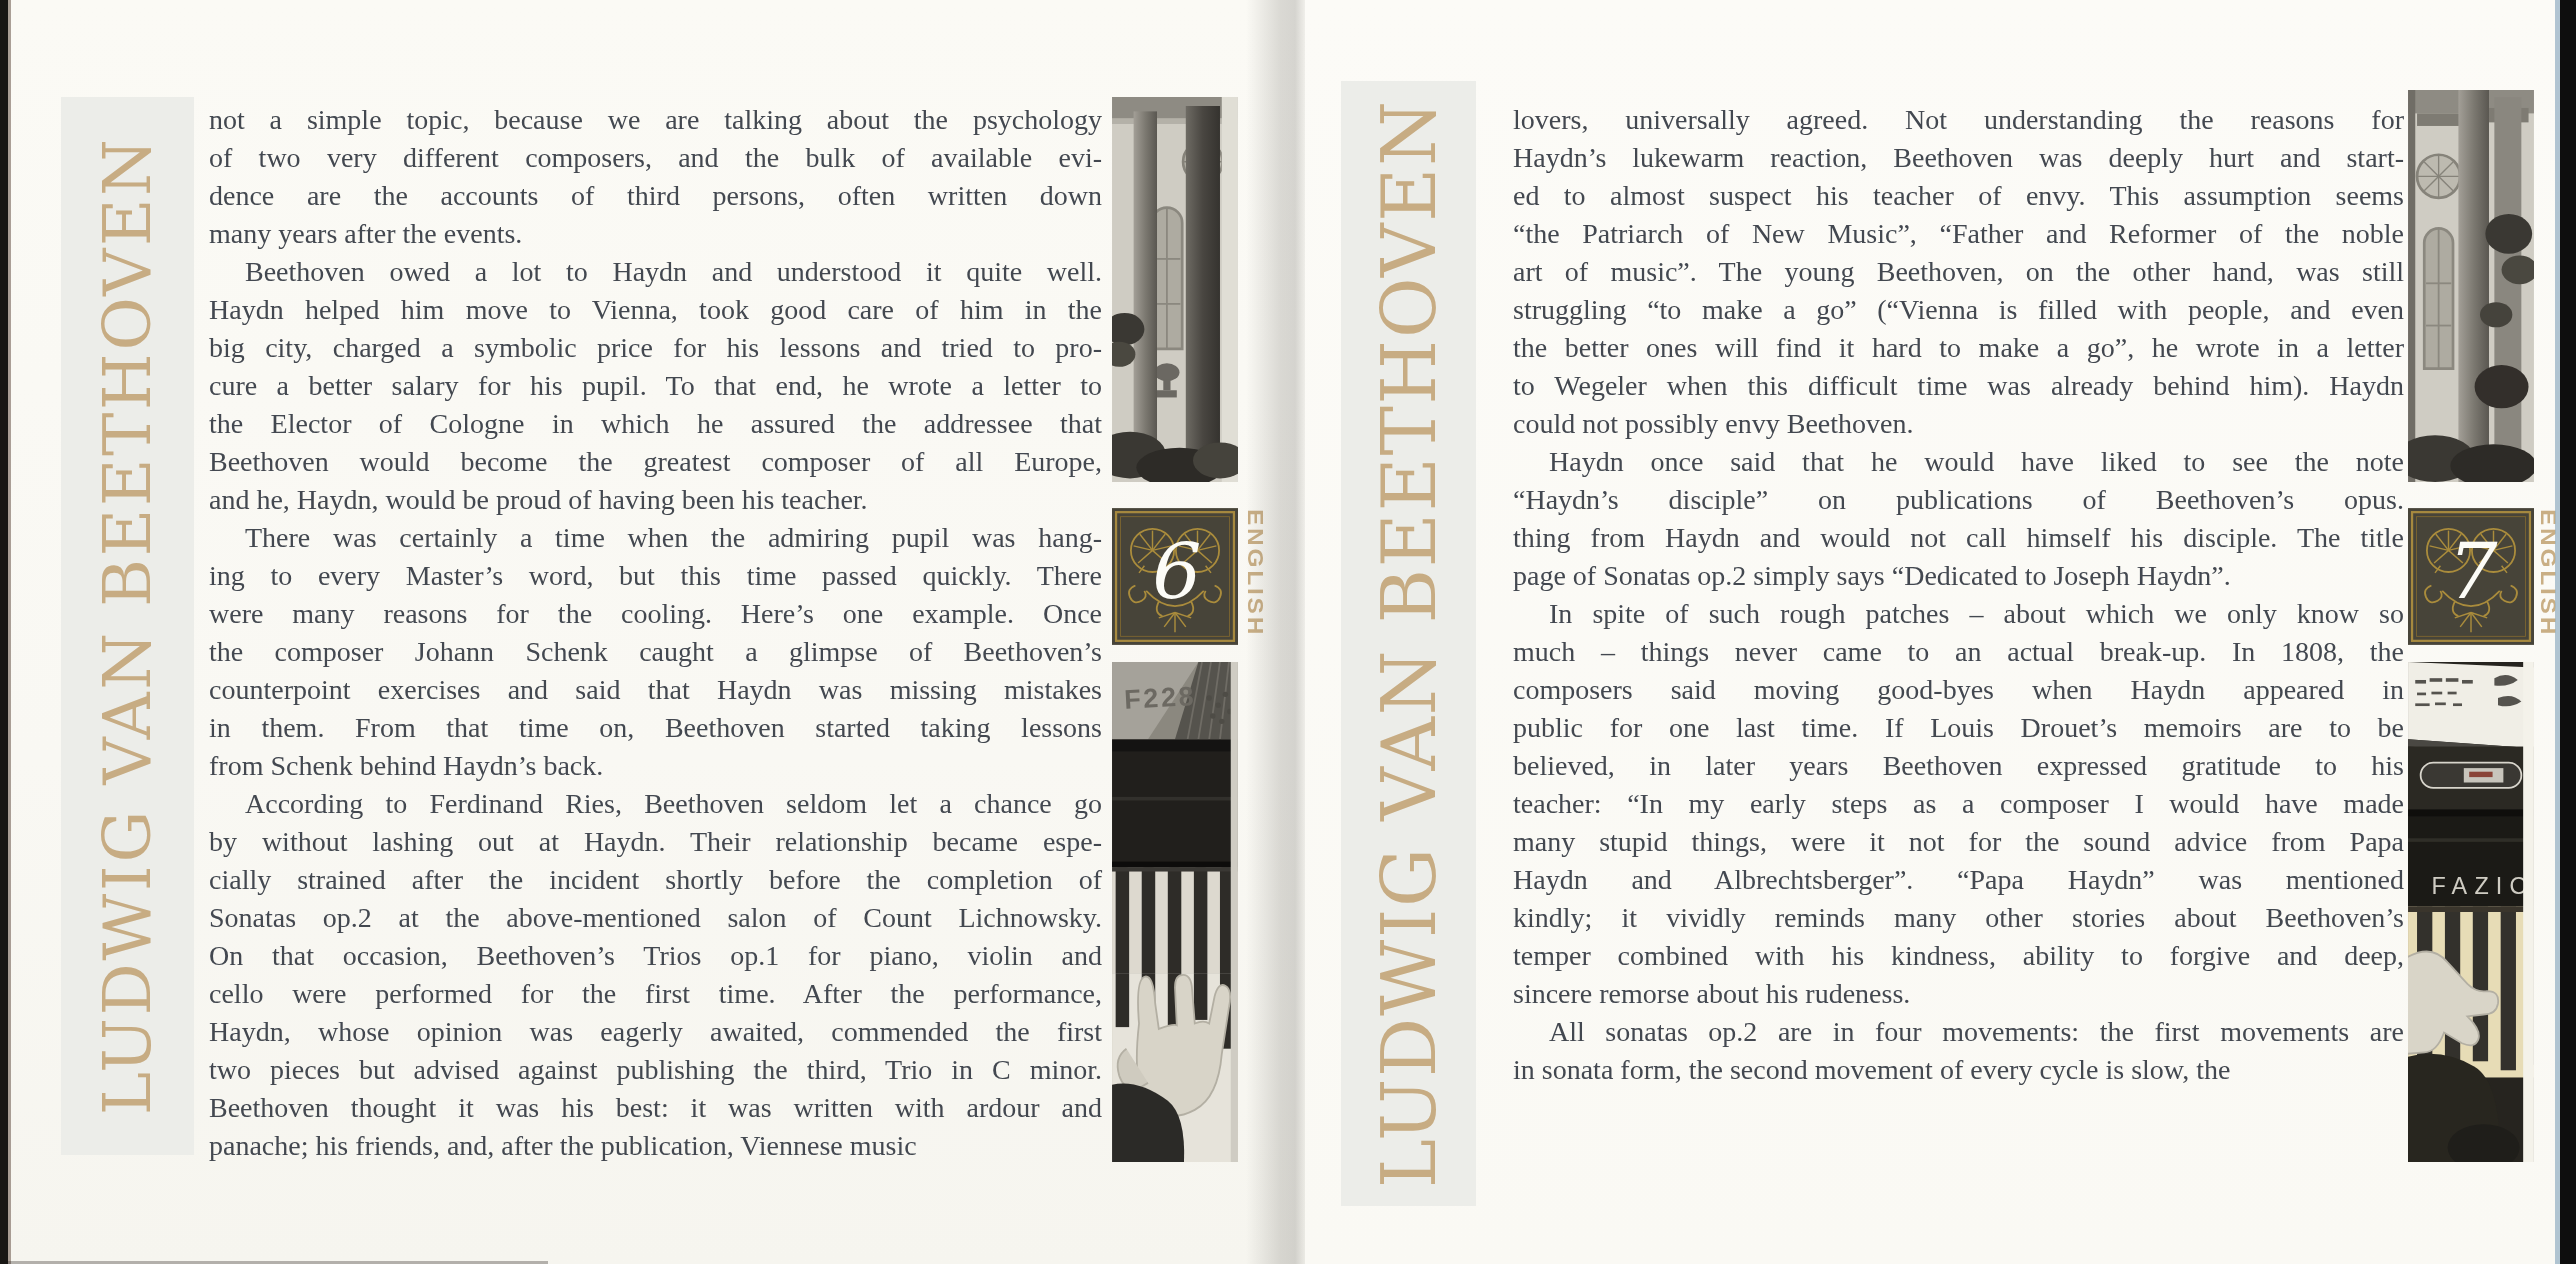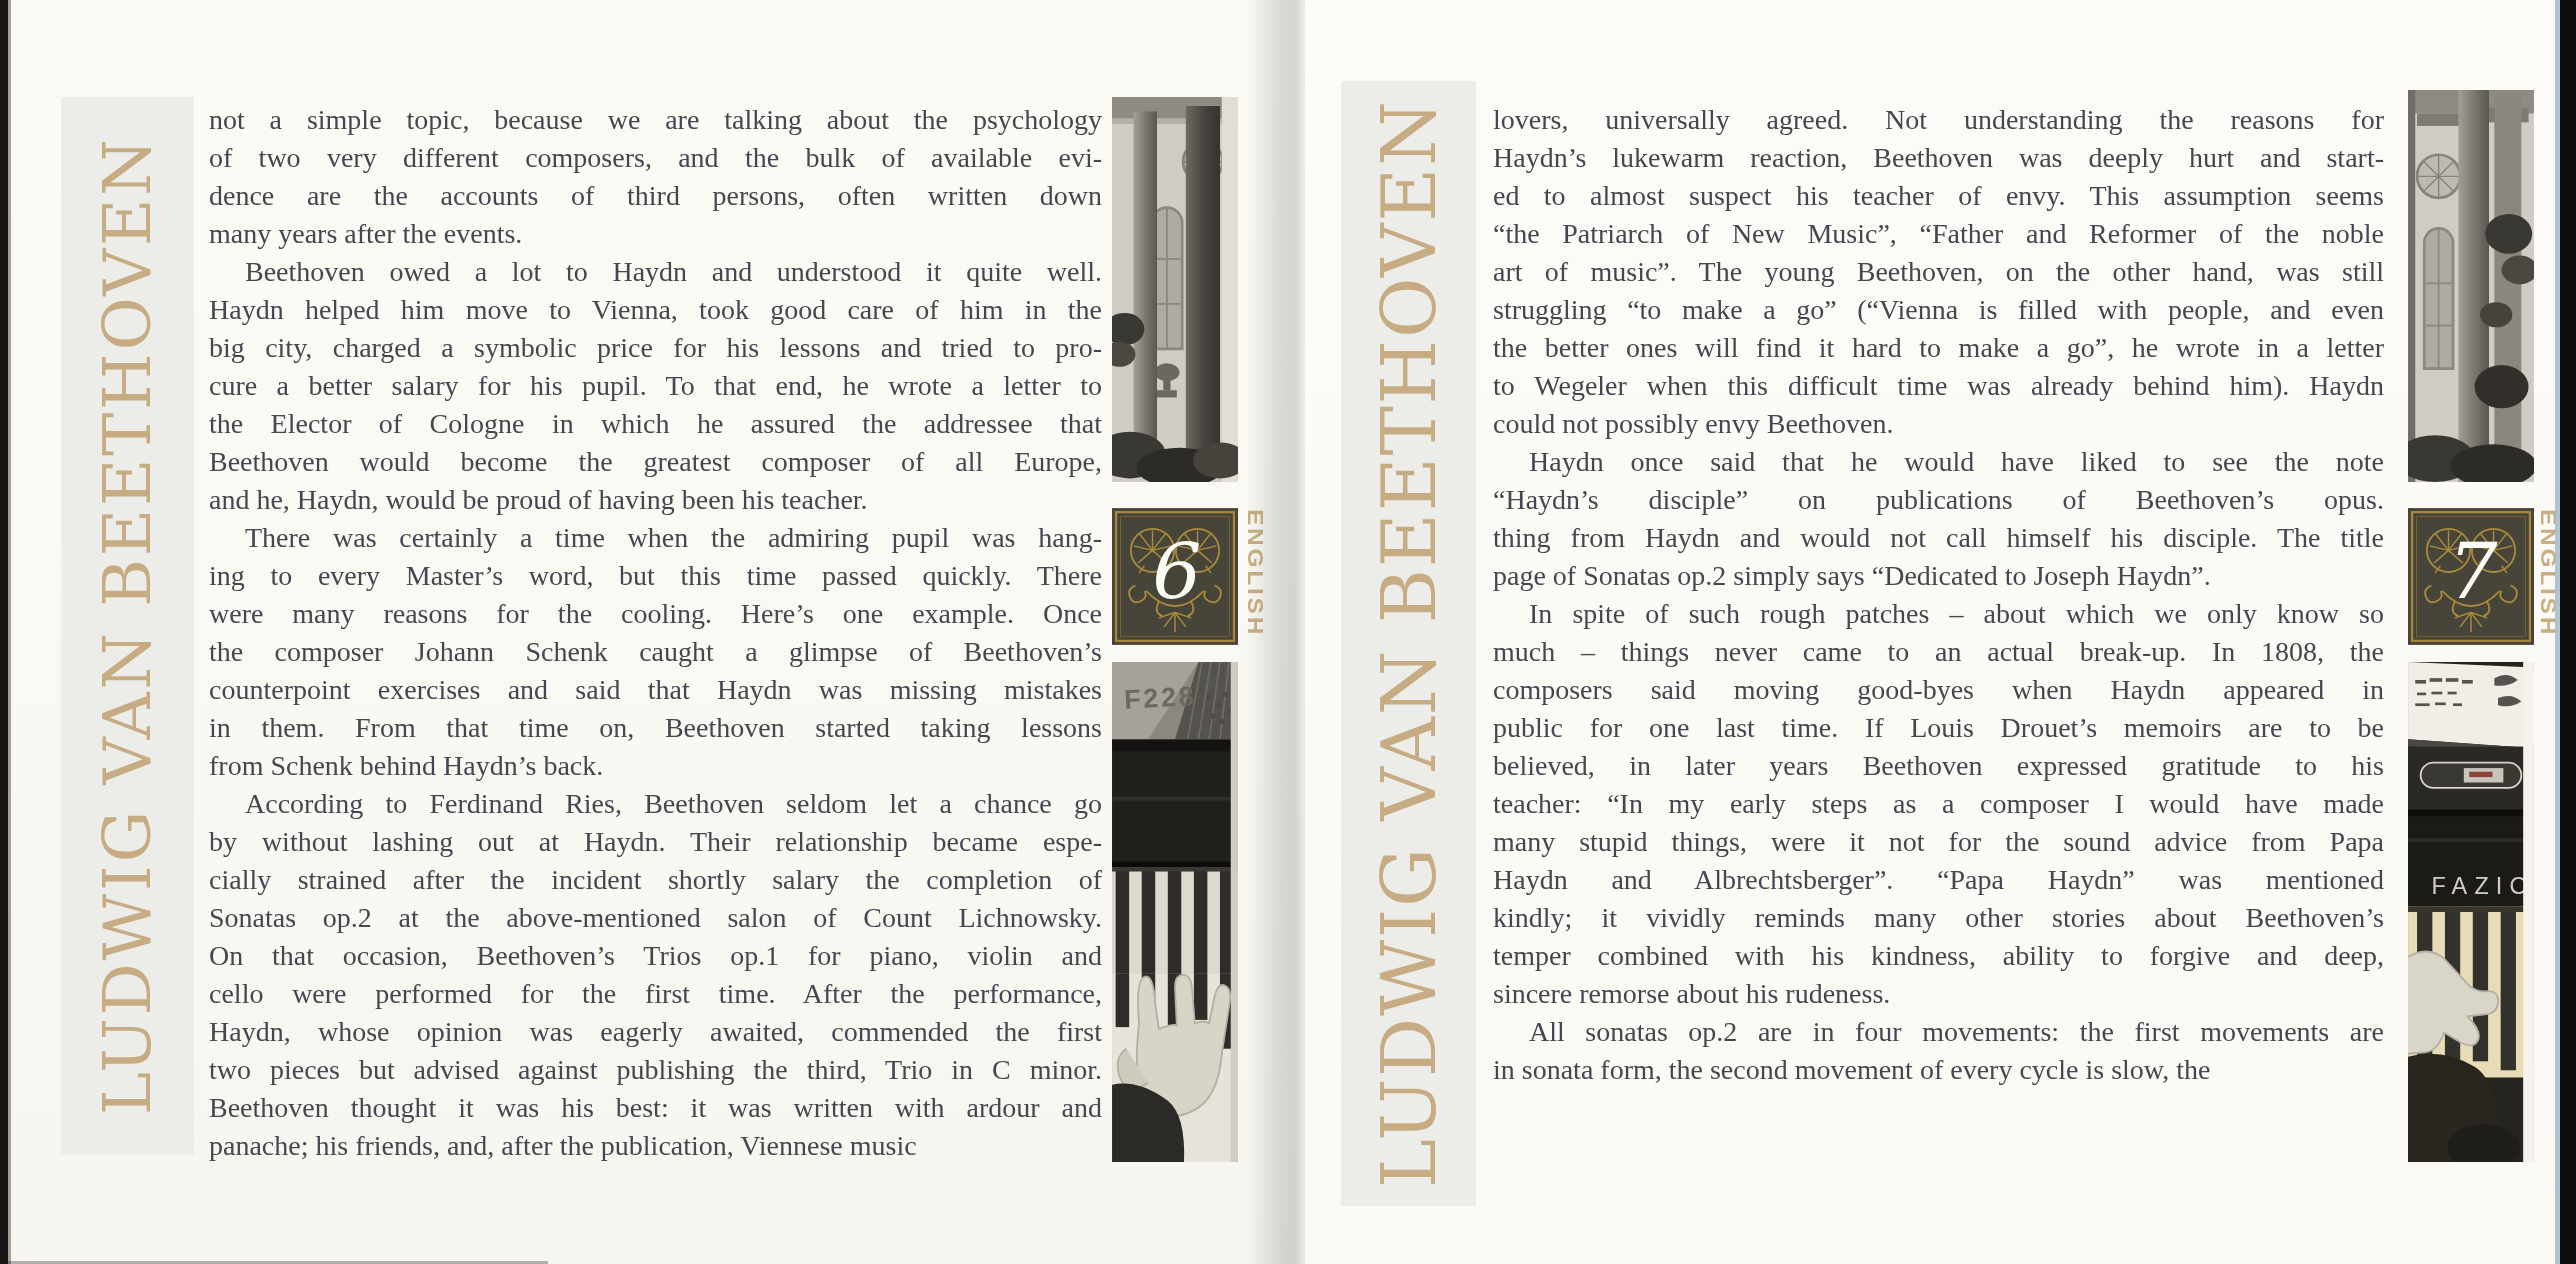--- a/index.html
+++ b/index.html
@@ -70,21 +70,21 @@
           <div class="line">ing to every Master’s word, but this time passed quickly. There</div>
           <div class="line">were many reasons for the cooling. Here’s one example. Once</div>
           <div class="line">the composer Johann Schenk caught a glimpse of Beethoven’s</div>
           <div class="line">counterpoint exercises and said that Haydn was missing mistakes</div>
           <div class="line">in them. From that time on, Beethoven started taking lessons</div>
           <div class="line lastline">from Schenk behind Haydn’s back.</div>
         </div>
         <div class="para">
           <div class="line indent">According to Ferdinand Ries, Beethoven seldom let a chance go</div>
           <div class="line">by without lashing out at Haydn. Their relationship became espe-</div>
-          <div class="line">cially strained after the incident shortly salary the completion of</div>
+          <div class="line">cially strained after the incident shortly before the completion of</div>
           <div class="line">Sonatas op.2 at the above-mentioned salon of Count Lichnowsky.</div>
           <div class="line">On that occasion, Beethoven’s Trios op.1 for piano, violin and</div>
           <div class="line">cello were performed for the first time. After the performance,</div>
           <div class="line">Haydn, whose opinion was eagerly awaited, commended the first</div>
           <div class="line">two pieces but advised against publishing the third, Trio in C minor.</div>
           <div class="line">Beethoven thought it was his best: it was written with ardour and</div>
           <div class="line lastline">panache; his friends, and, after the publication, Viennese music</div>
         </div>
       </div>
 
@@ -227,21 +227,21 @@
     </div>
   </div>
 
   <div class="gutter"></div>
 
   <div class="page" id="page-right">
     <div class="title-band" style="left:36px;top:81px;width:135px;height:1125px;">
       <div class="vtitle" id="vtitle-right">LUDWIG VAN BEETHOVEN</div>
     </div>
 
-    <div class="textcol" style="left:188px;top:101px;width:891px;">
+    <div class="textcol" style="left:208px;top:101px;width:891px;">
         <div class="para">
           <div class="line">lovers, universally agreed. Not understanding the reasons for</div>
           <div class="line">Haydn’s lukewarm reaction, Beethoven was deeply hurt and start-</div>
           <div class="line">ed to almost suspect his teacher of envy. This assumption seems</div>
           <div class="line">“the Patriarch of New Music”, “Father and Reformer of the noble</div>
           <div class="line">art of music”. The young Beethoven, on the other hand, was still</div>
           <div class="line">struggling “to make a go” (“Vienna is filled with people, and even</div>
           <div class="line">the better ones will find it hard to make a go”, he wrote in a letter</div>
           <div class="line">to Wegeler when this difficult time was already behind him). Haydn</div>
           <div class="line lastline">could not possibly envy Beethoven.</div>

